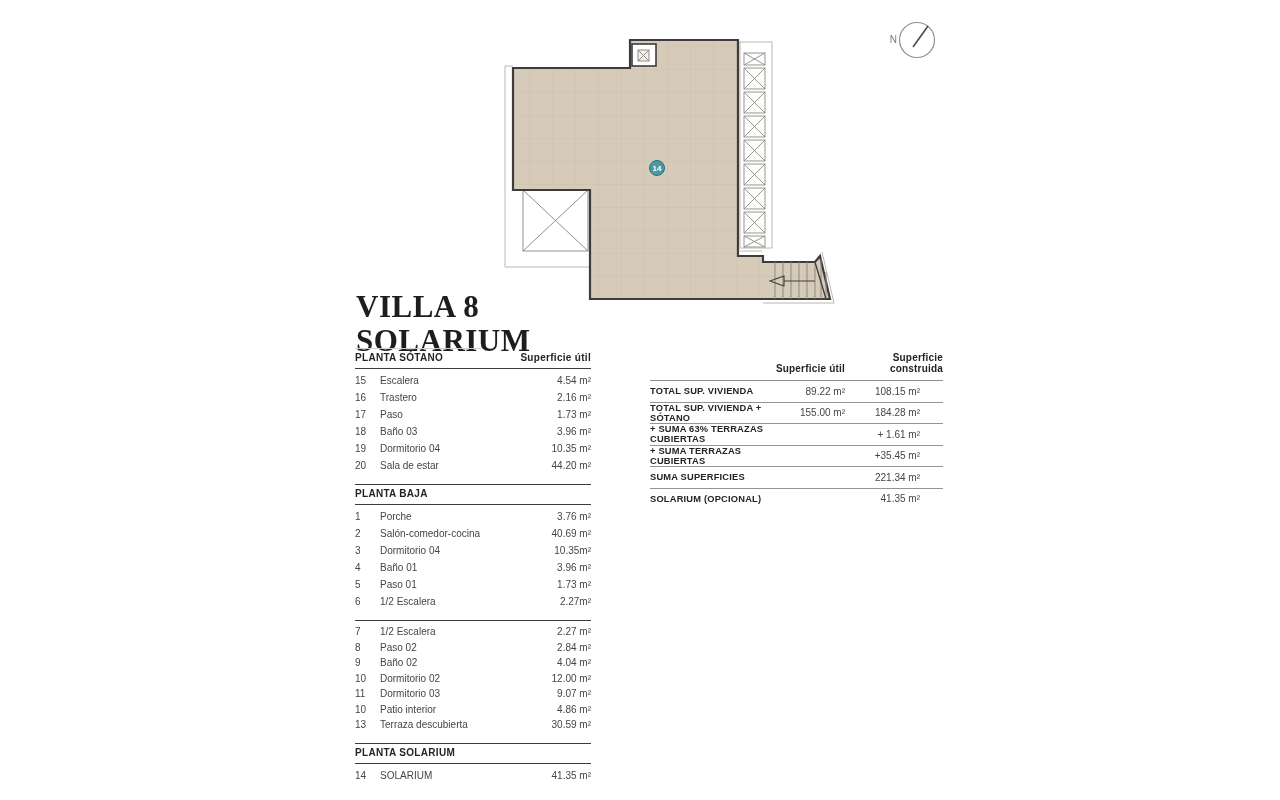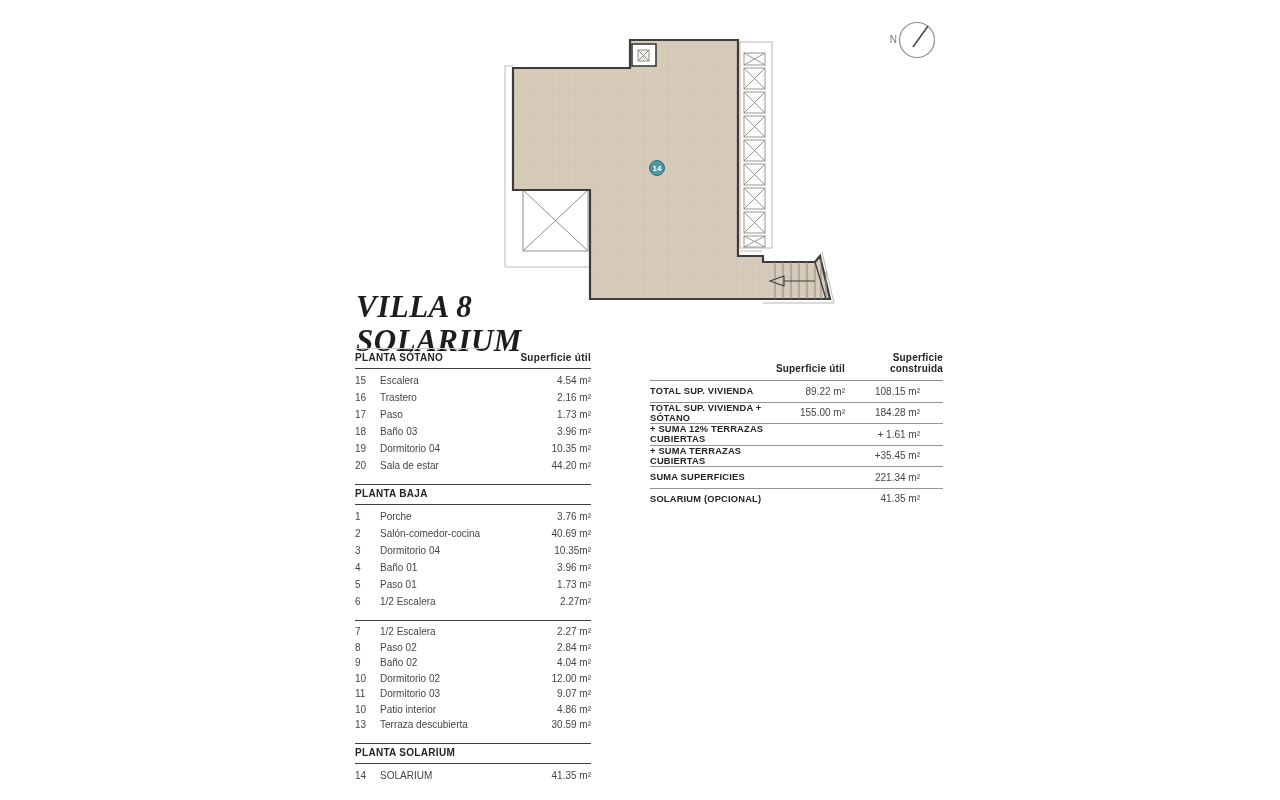--- a/index.html
+++ b/index.html
@@ -10,21 +10,21 @@
     color:#3e3e3e;
   }
   
   .plan-svg{position:absolute;left:440px;top:10px;width:520px;height:300px;}
   .plan-svg text{font-family:"Liberation Sans", sans-serif;}
   
   .title{
     position:absolute;left:356px;top:290px;
     font-family:"Liberation Serif", serif;
     font-weight:700;font-size:31px;line-height:34px;
-    letter-spacing:.5px;color:#1d1d1d;font-style:italic;
+    letter-spacing:.5px;color:#1d1d1d;
   }
   
   .left-table{position:absolute;left:355px;top:348px;width:236px;}
   .lt-topline{width:126px;border-top:1px solid #cfcfcf;}
   .lt-section + .lt-section{margin-top:10px;border-top:1.4px solid #3d3d3d;}
   .lt-head{
     display:flex;justify-content:space-between;
     padding:3px 0 5px;border-bottom:1.4px solid #3d3d3d;
     font-weight:bold;font-size:10px;letter-spacing:.3px;color:#242424;
   }
@@ -289,21 +289,21 @@
       <span class="st-label">TOTAL SUP. VIVIENDA</span>
       <span class="st-util">89.22 m²</span>
       <span class="st-built">108.15 m²</span>
     </div>
   <div class="st-row">
       <span class="st-label">TOTAL SUP. VIVIENDA + SÓTANO</span>
       <span class="st-util">155.00 m²</span>
       <span class="st-built">184.28 m²</span>
     </div>
   <div class="st-row">
-      <span class="st-label">+ SUMA 12% TERRAZAS CUBIERTAS</span>
+      <span class="st-label">+ SUMA 63% TERRAZAS CUBIERTAS</span>
       <span class="st-util"></span>
       <span class="st-built">+ 1.61 m²</span>
     </div>
   <div class="st-row">
       <span class="st-label">+ SUMA TERRAZAS CUBIERTAS</span>
       <span class="st-util"></span>
       <span class="st-built">+35.45 m²</span>
     </div>
   <div class="st-row">
       <span class="st-label">SUMA SUPERFICIES</span>

